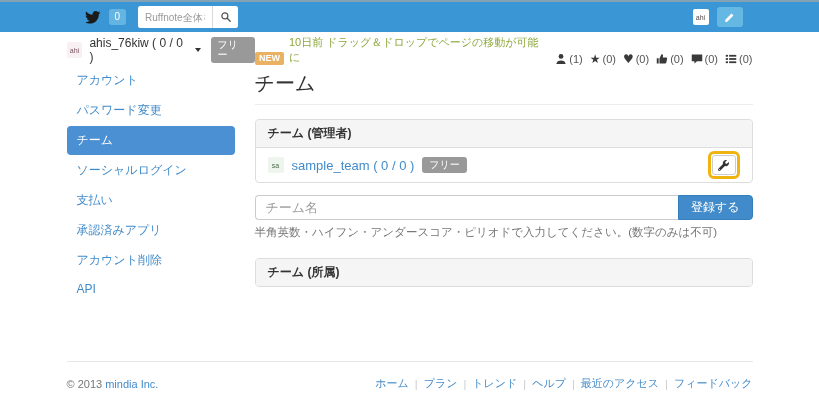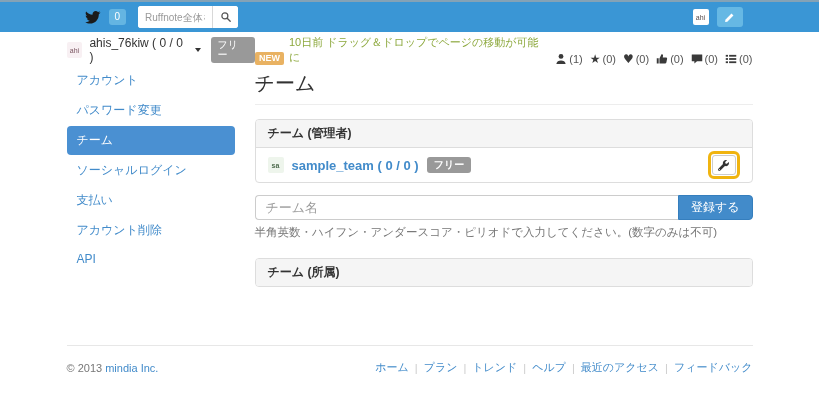--- a/index.html
+++ b/index.html
@@ -40,21 +40,21 @@
   .nav-item.active { background:#4A90D2; color:#fff; }
   .main { flex:1; margin-left:20px; }
 
   .page-title { font-size:20px; font-weight:normal; color:#333; margin:0; padding:4px 0 7px; border-bottom:1px solid #ededed; }
 
   .panel { border:1px solid #ddd; border-radius:4px; margin-top:14px; background:#fff; }
   .panel-heading { background:#f5f5f5; padding:5px 12px; font-size:12px; font-weight:bold; color:#333; border-bottom:1px solid #ddd; border-radius:3px 3px 0 0; }
   .panel.header-only .panel-heading { border-bottom:none; border-radius:3px; }
   .panel.member { margin-top:18px; }
 
-  .team-row { display:flex; align-items:center; padding:3px 12px;font-weight:bold; }
+  .team-row { display:flex; align-items:center; padding:3px 12px; }
   .team-avatar { width:16px; height:16px; background:#eef5ec; border-radius:2px; display:flex; align-items:center; justify-content:center; font-size:7px; color:#4d6b4d; flex:none; }
   .team-link { color:#428BCA; font-size:13px; margin-left:8px; text-decoration:none; cursor:pointer; }
   .team-row .badge-gray { margin-left:8px; }
   .wrench-highlight { margin-left:auto; border:3px solid #F0B410; border-radius:6px; padding:1px; display:flex; }
   .wrench-btn { width:24px; height:20px; background:#fff; border:1px solid #ccc; border-radius:3px; display:flex; align-items:center; justify-content:center; cursor:pointer; padding:0; }
 
   .input-group { display:flex; margin-top:12px; }
   .team-name-input { flex:1; border:1px solid #ccc; border-right:none; border-radius:4px 0 0 4px; padding:4px 10px; font-size:13px; color:#555; outline:none; font-family:inherit; }
   .team-name-input::placeholder { color:#9a9a9a; }
   .submit-btn { background:#428BCA; border:1px solid #357EBD; color:#fff; font-size:12px; padding:0 12px; border-radius:0 4px 4px 0; cursor:pointer; font-family:Liberation Mono, monospace; }
@@ -154,20 +154,21 @@
       </div>
     </div>
 
     <div class="content">
       <div class="sidebar">
         <div class="nav-item">アカウント</div>
         <div class="nav-item">パスワード変更</div>
         <div class="nav-item active">チーム</div>
         <div class="nav-item">ソーシャルログイン</div>
         <div class="nav-item">支払い</div>
+        <div class="nav-item">承認済みアプリ</div>
         <div class="nav-item">アカウント削除</div>
         <div class="nav-item">API</div>
       </div>
 
       <div class="main">
         <h1 class="page-title">チーム</h1>
 
         <div class="panel">
           <div class="panel-heading">チーム (管理者)</div>
           <div class="team-row">

